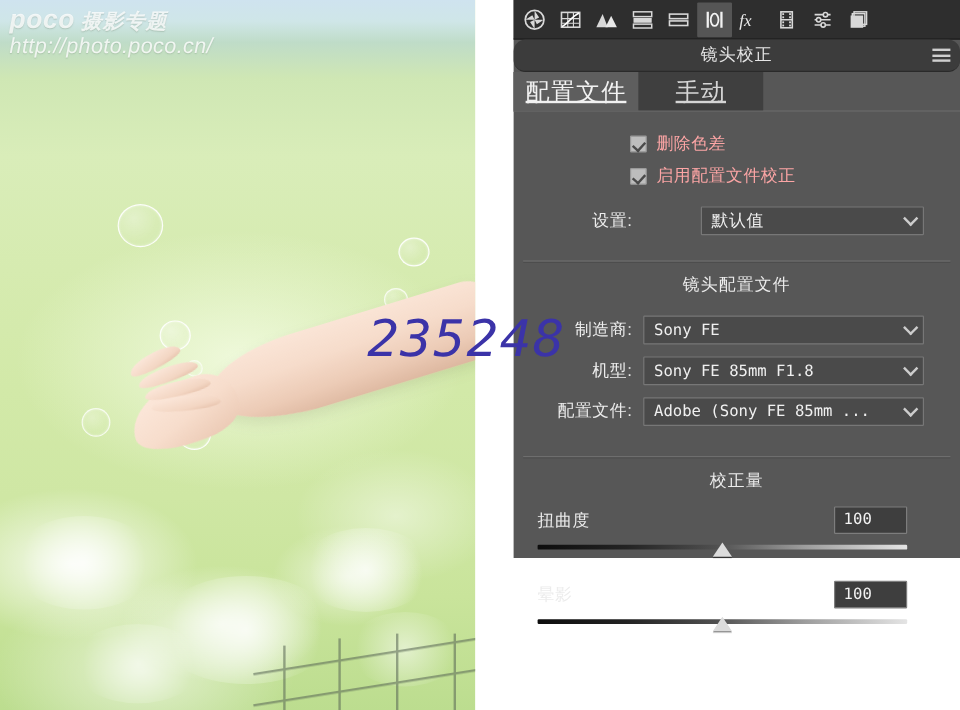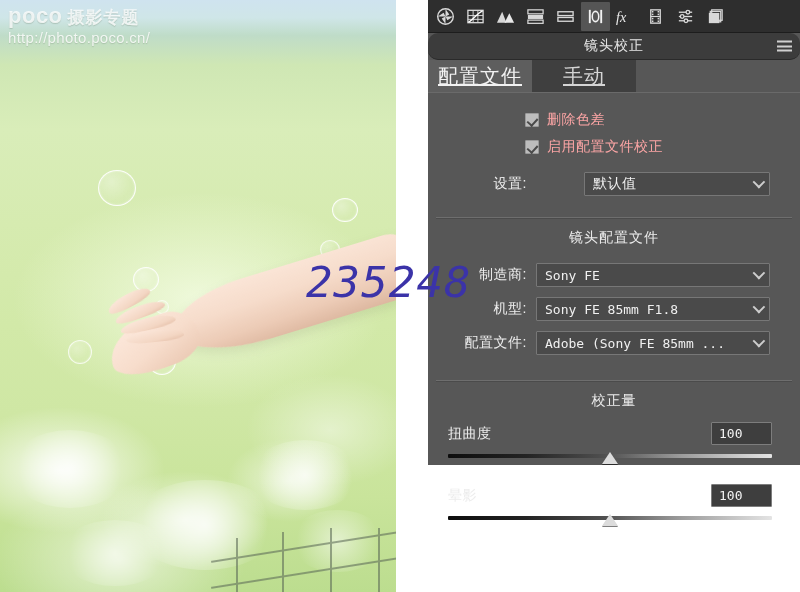--- a/index.html
+++ b/index.html
@@ -73,24 +73,25 @@
   }
   .fence i {
     position: absolute; background: #5d6b58; filter: blur(.45px);
   }
 
   .watermark {
     position: absolute; left: 8px; top: 4px;
     color: rgba(255,255,255,.78);
     text-shadow: 0 1px 1px rgba(120,140,120,.35);
     pointer-events: none;
+    font-style: italic;
   }
   .wm-line1 { font-size: 22px; font-weight: 700; letter-spacing: .5px; line-height: 24px; }
   .wm-line1 .cn { font-size: 17px; font-weight: 700; margin-left: 5px; letter-spacing: 1px; }
-  .wm-line2 { font-size: 15px; line-height: 16px; letter-spacing: .3px; color: rgba(255,255,255,.82); text-align: right; }
+  .wm-line2 { font-size: 18px; line-height: 16px; letter-spacing: .3px; color: rgba(255,255,255,.82); text-align: right; }
 
   
   .num-overlay {
     position: absolute;
     left: 306px; top: 258px;
     font-family: "DejaVu Sans Mono", "Liberation Mono", monospace;
     font-size: 42px;
     font-weight: 400;
     letter-spacing: 1px;
     color: #3b33a8;
@@ -219,21 +220,21 @@
     margin: 0 8px;
     box-shadow: 0 1px 0 #4b4b4b;
   }
 
   .section-title {
     text-align: center; font-size: 14px; color: #ececec;
     letter-spacing: 1px;
     padding: 11px 0 6px;
   }
 
-  .slider-block { padding: 0 28px 0 20px; margin-top: 6px; }
+  .slider-block { padding: 0 44px 0 20px; margin-top: 6px; }
   .slider-head { display: flex; align-items: center; justify-content: space-between; }
   .slider-name { font-size: 14px; color: #ececec; letter-spacing: .5px; }
   .numbox {
     width: 61px; height: 23px;
     background: #3e3e3e;
     border: 1px solid #7d7d7d;
     border-radius: 1px;
     display: flex; align-items: center;
     padding-left: 7px;
     font-size: 13px; color: #f2f2f2;

